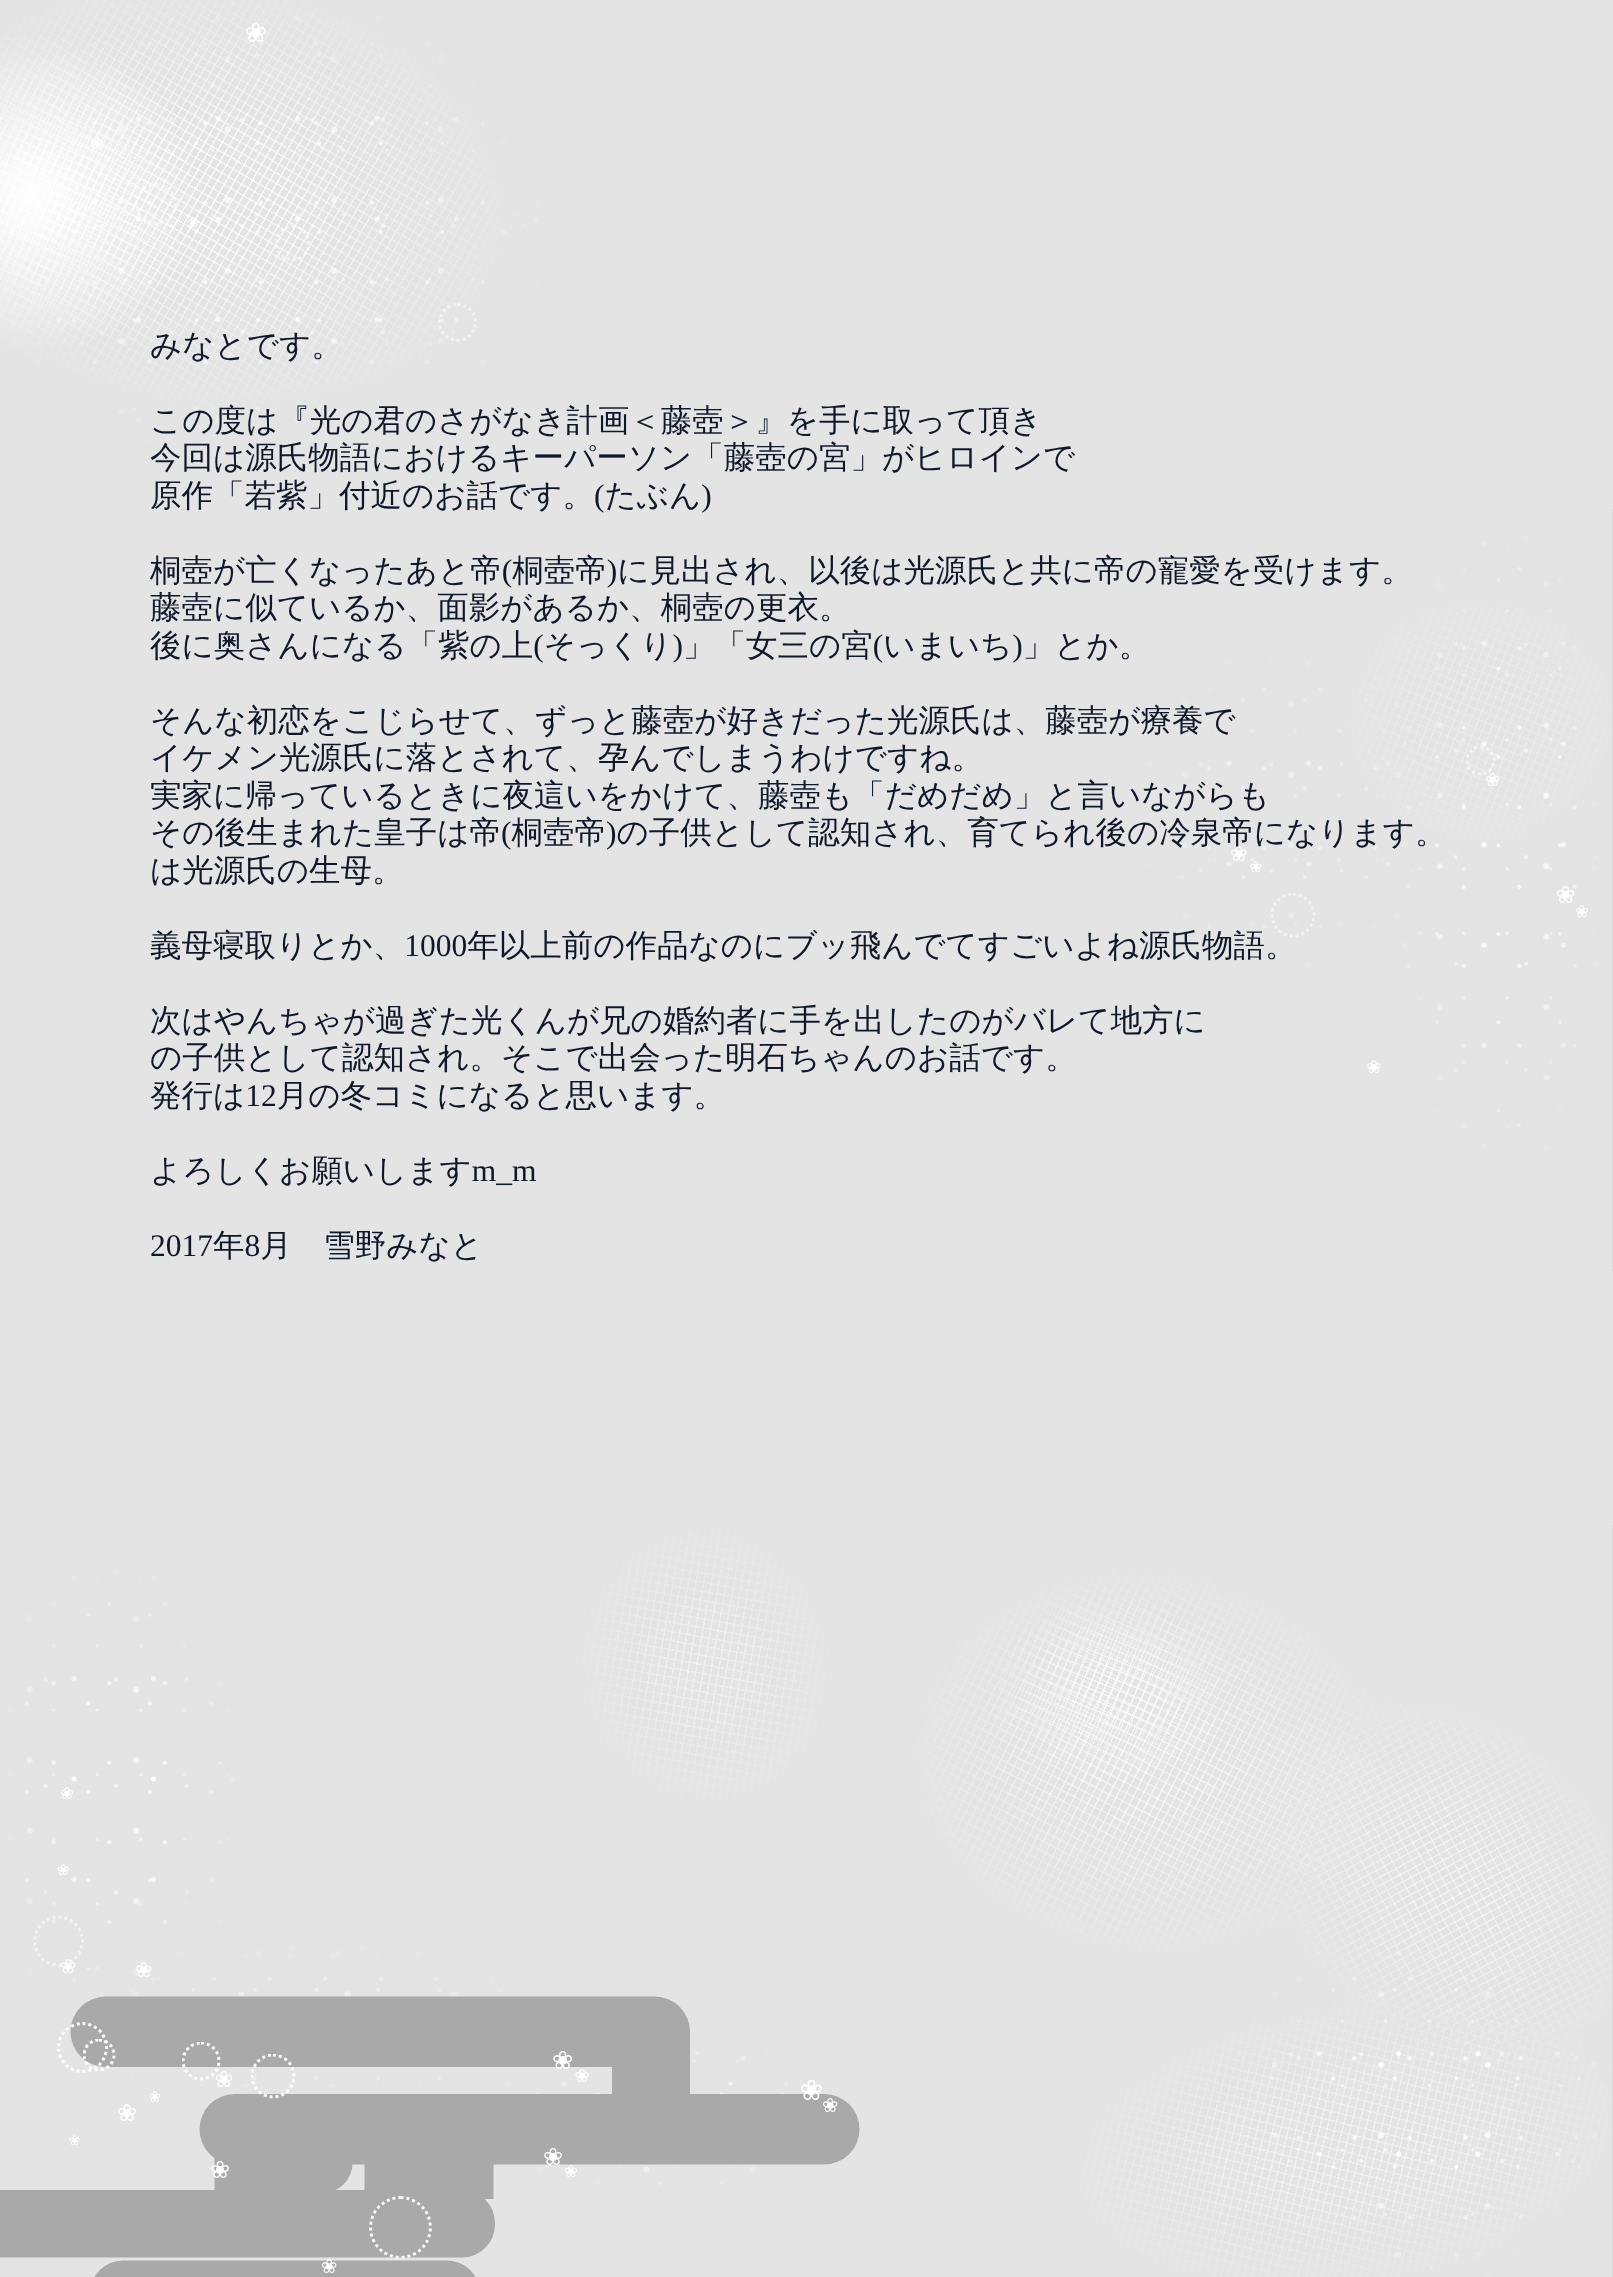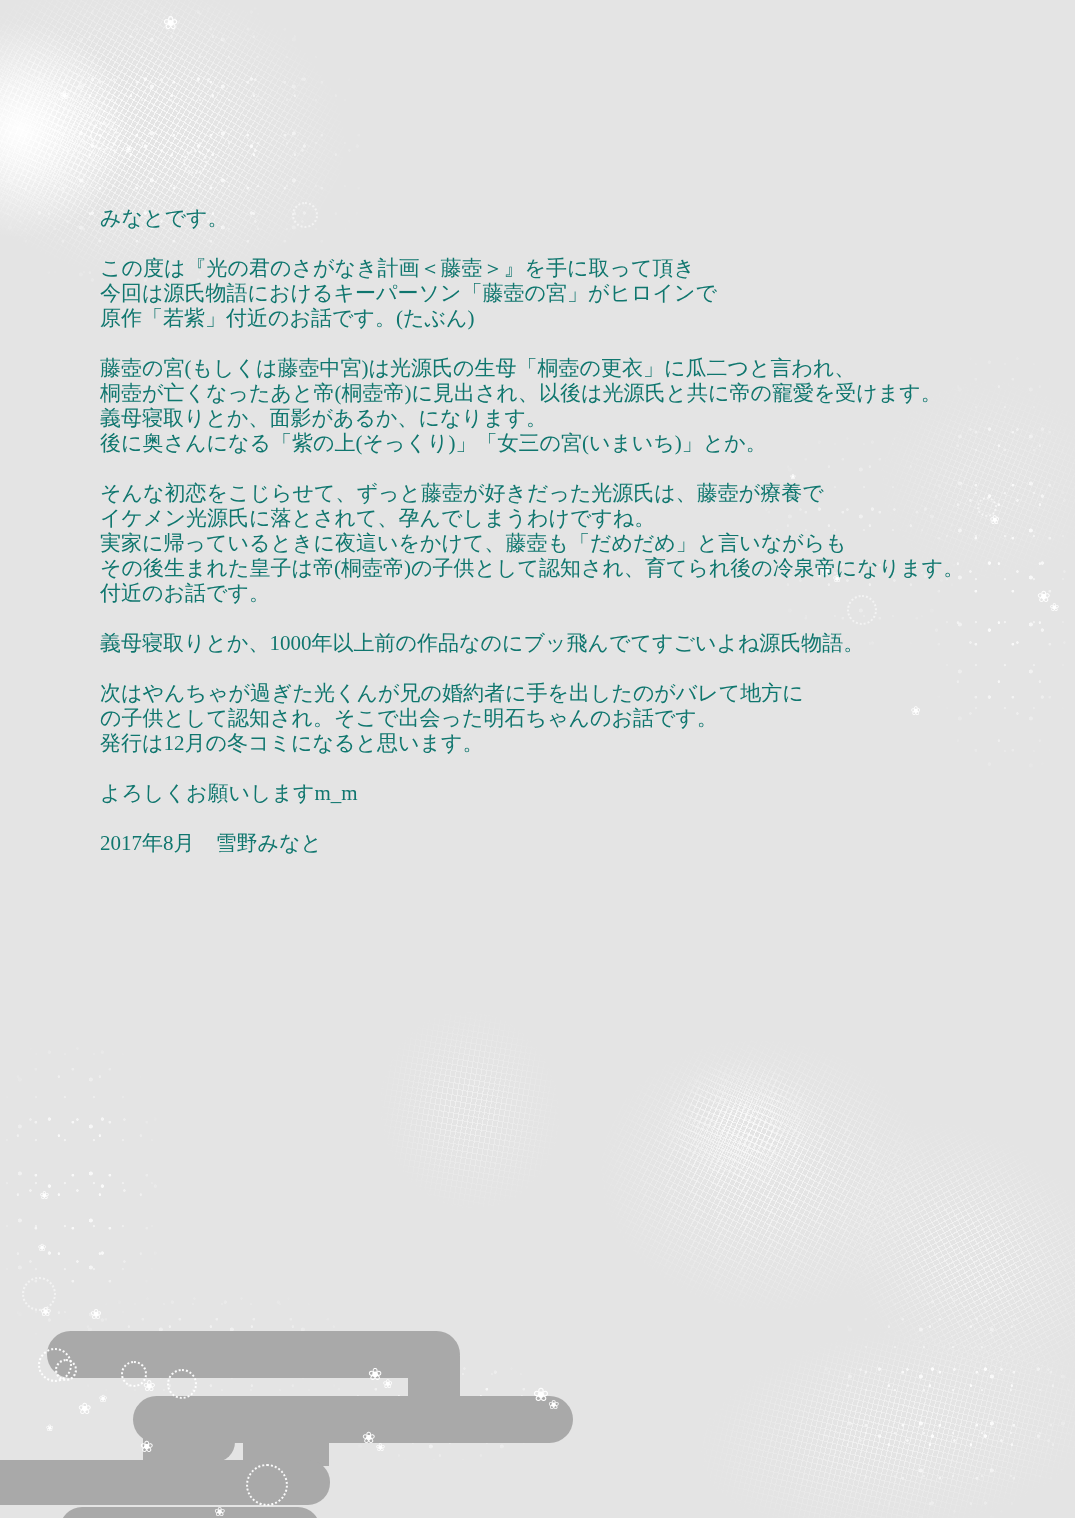--- a/index.html
+++ b/index.html
@@ -50,22 +50,22 @@
     font-family:"DejaVu Sans",sans-serif;
   }
   .flower::before{content:"\2740";}
   .rosette{
     position:absolute;border:2px dotted rgba(255,255,255,.95);
     border-radius:50%;pointer-events:none;
   }
   .rosette.faint{border-color:rgba(255,255,255,.55);}
   
   .letter{
-    position:absolute;left:100px;top:206px;width:900px;
-    color:#0f766e;font-size:21px;line-height:25px;
+    position:absolute;left:100px;top:218px;width:900px;
+    color:#0f172a;font-size:21px;line-height:25px;
     letter-spacing:0;
   }
   .letter p{margin:0 0 25px 0;}
   .date-line{margin-top:22px;}
 </style>
 </head>
 <body>
 
 <div class="page">
 
@@ -137,31 +137,30 @@
   <div class="letter">
     <p>
       <span class="line">みなとです。</span>
     </p>
     <p>
       <span style="display:block" class="line">この度は『光の君のさがなき計画＜藤壺＞』を手に取って頂き</span>
       <span style="display:block" class="line">今回は源氏物語におけるキーパーソン「藤壺の宮」がヒロインで</span>
       <span style="display:block" class="line">原作「若紫」付近のお話です。(たぶん)</span>
     </p>
     <p>
-      <span style="display:block" class="line">藤壺の宮(もしくは藤壺中宮)は光源氏の生母「桐壺の更衣」に瓜二つと言われ、</span>
       <span style="display:block" class="line">桐壺が亡くなったあと帝(桐壺帝)に見出され、以後は光源氏と共に帝の寵愛を受けます。</span>
-      <span style="display:block" class="line">義母寝取りとか、面影があるか、になります。</span>
+      <span style="display:block" class="line">藤壺に似ているか、面影があるか、桐壺の更衣。</span>
       <span style="display:block" class="line">後に奥さんになる「紫の上(そっくり)」「女三の宮(いまいち)」とか。</span>
     </p>
     <p>
       <span style="display:block" class="line">そんな初恋をこじらせて、ずっと藤壺が好きだった光源氏は、藤壺が療養で</span>
       <span style="display:block" class="line">イケメン光源氏に落とされて、孕んでしまうわけですね。</span>
       <span style="display:block" class="line">実家に帰っているときに夜這いをかけて、藤壺も「だめだめ」と言いながらも</span>
       <span style="display:block" class="line">その後生まれた皇子は帝(桐壺帝)の子供として認知され、育てられ後の冷泉帝になります。</span>
-      <span style="display:block" class="line">付近のお話です。</span>
+      <span style="display:block" class="line">は光源氏の生母。</span>
     </p>
     <p>
       <span class="line">義母寝取りとか、1000年以上前の作品なのにブッ飛んでてすごいよね源氏物語。</span>
     </p>
     <p>
       <span style="display:block" class="line">次はやんちゃが過ぎた光くんが兄の婚約者に手を出したのがバレて地方に</span>
       <span style="display:block" class="line">の子供として認知され。そこで出会った明石ちゃんのお話です。</span>
       <span style="display:block" class="line">発行は12月の冬コミになると思います。</span>
     </p>
     <p>

